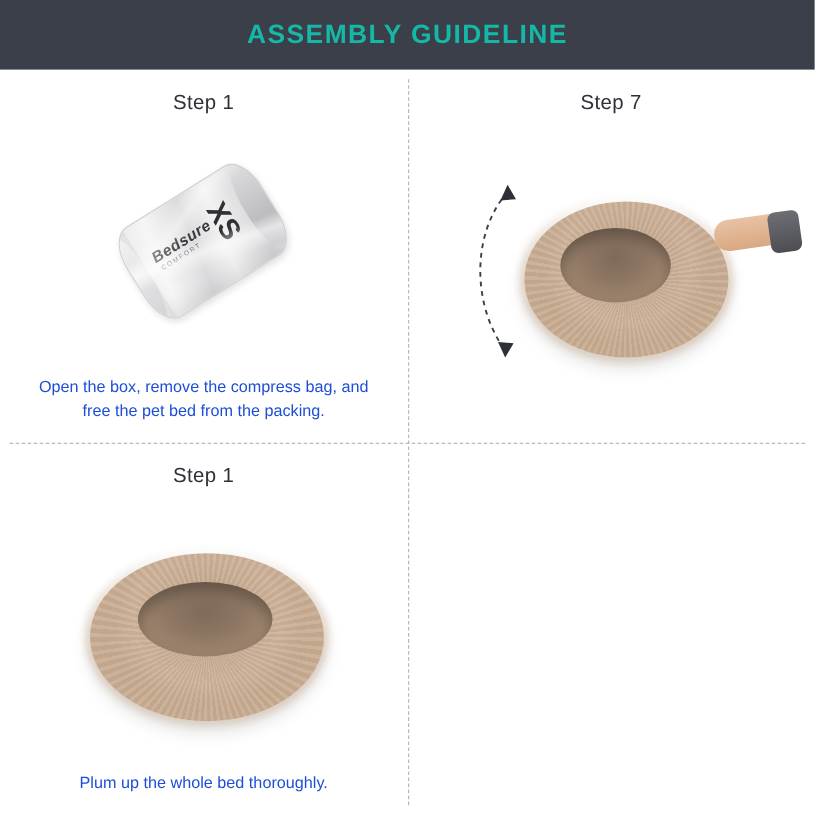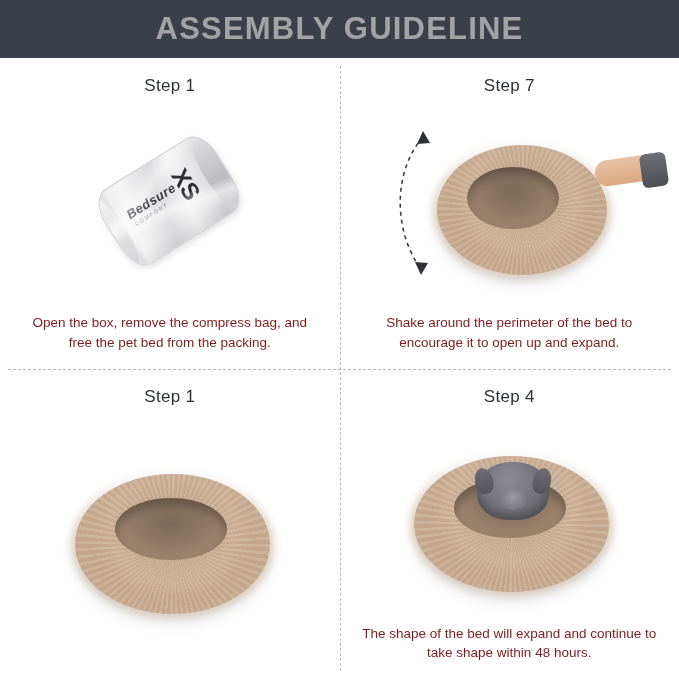--- a/index.html
+++ b/index.html
@@ -23,22 +23,22 @@
   }
   .header {
     height: 58px;
     background: #3b3f4a;
     display: flex;
     align-items: center;
     justify-content: center;
     flex: 0 0 auto;
   }
   .header-title {
-    color: #a3a3a3;
-    font-size: 31px;
+    color: #14b8a6;
+    font-size: 22px;
     letter-spacing: 1.2px;
     font-weight: bold;
     text-align: left;
   }
   .grid {
     flex: 1 1 auto;
     display: grid;
     grid-template-columns: 1fr 1fr;
     grid-template-rows: 1fr 1fr;
     position: relative;
@@ -76,21 +76,21 @@
   .art {
     flex: 1 1 auto;
     width: 100%;
     display: flex;
     align-items: center;
     justify-content: center;
     position: relative;
   }
   .caption {
     font-size: 13.5px;
-    color: #7f1d1d;
+    color: #1d4ed8;
     text-align: center;
     line-height: 1.45;
     max-width: 300px;
     padding-bottom: 6px;
   }
 
   
   .bag-wrap {
     position: relative;
     width: 190px;
@@ -368,47 +368,30 @@
           <div class="bed s2-bed">
             <div class="fur"></div>
             <div class="bed-hole s2-hole"></div>
           </div>
           <div class="hand">
             <div class="forearm"></div>
             <div class="sleeve"></div>
           </div>
         </div>
       </div>
-      <div class="caption">Shake around the perimeter of the bed to encourage it to open up and expand.</div>
     </div>
 
     <div class="cell">
       <div class="step-title">Step 1</div>
       <div class="art">
         <div class="s3-wrap">
           <div class="bed s3-bed">
             <div class="fur"></div>
             <div class="bed-hole s3-hole"></div>
           </div>
         </div>
       </div>
+      <div class="caption">Plum up the whole bed thoroughly.</div>
     </div>
 
-    <div class="cell">
-      <div class="step-title">Step 4</div>
-      <div class="art">
-        <div class="s4-wrap">
-          <div class="bed s4-bed">
-            <div class="fur"></div>
-            <div class="bed-hole s4-hole"></div>
-          </div>
-          <div class="dog">
-            <div class="dog-ear left"></div>
-            <div class="dog-ear right"></div>
-            <div class="dog-snout"></div>
-          </div>
-        </div>
-      </div>
-      <div class="caption">The shape of the bed will expand and continue to take shape within 48 hours.</div>
-    </div>
 
   </div>
 </div>
 
 </body></html>

